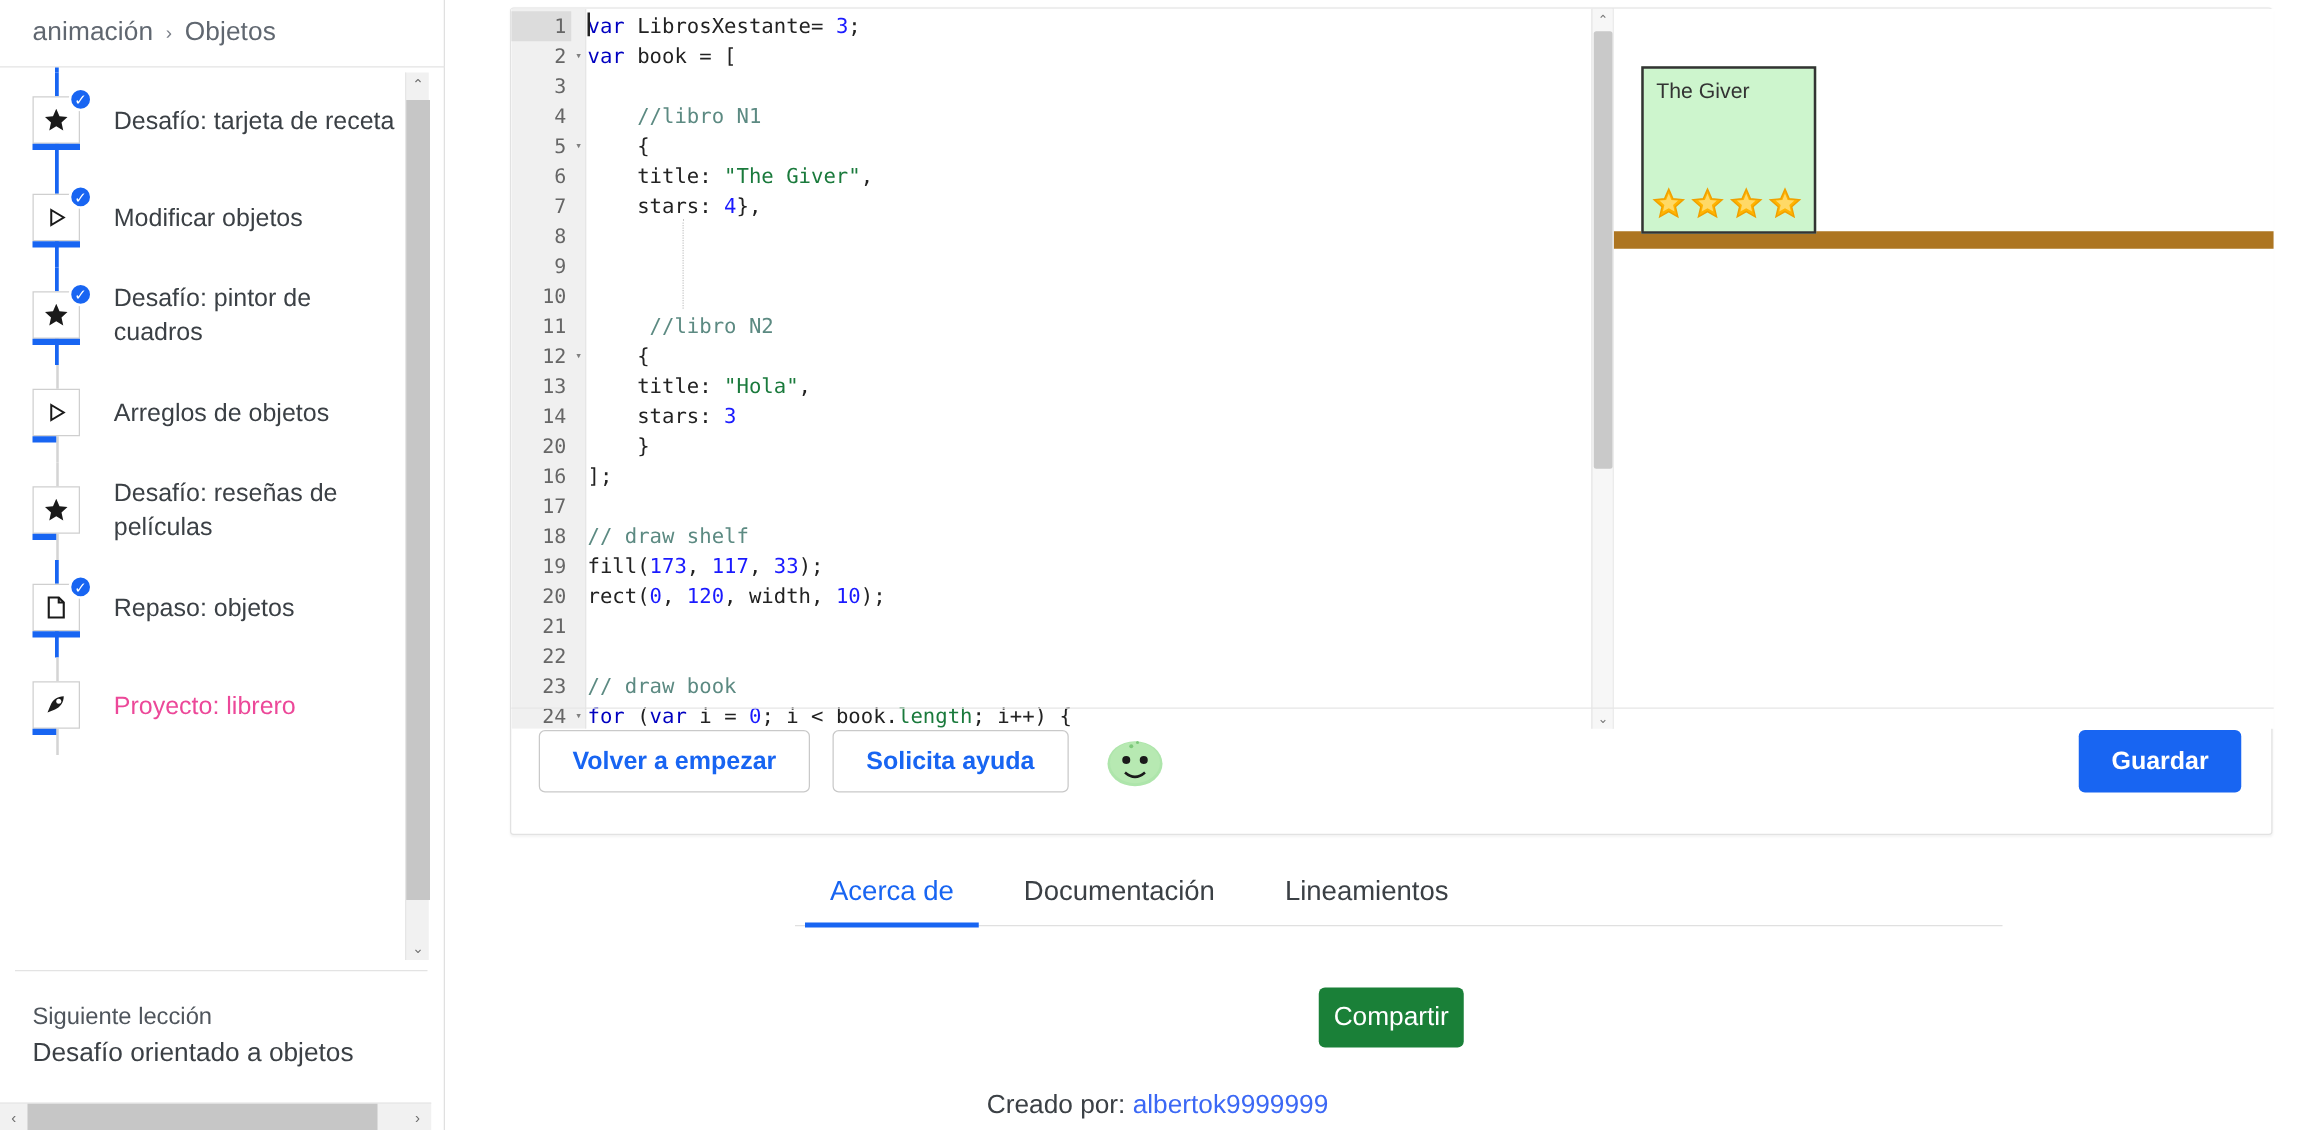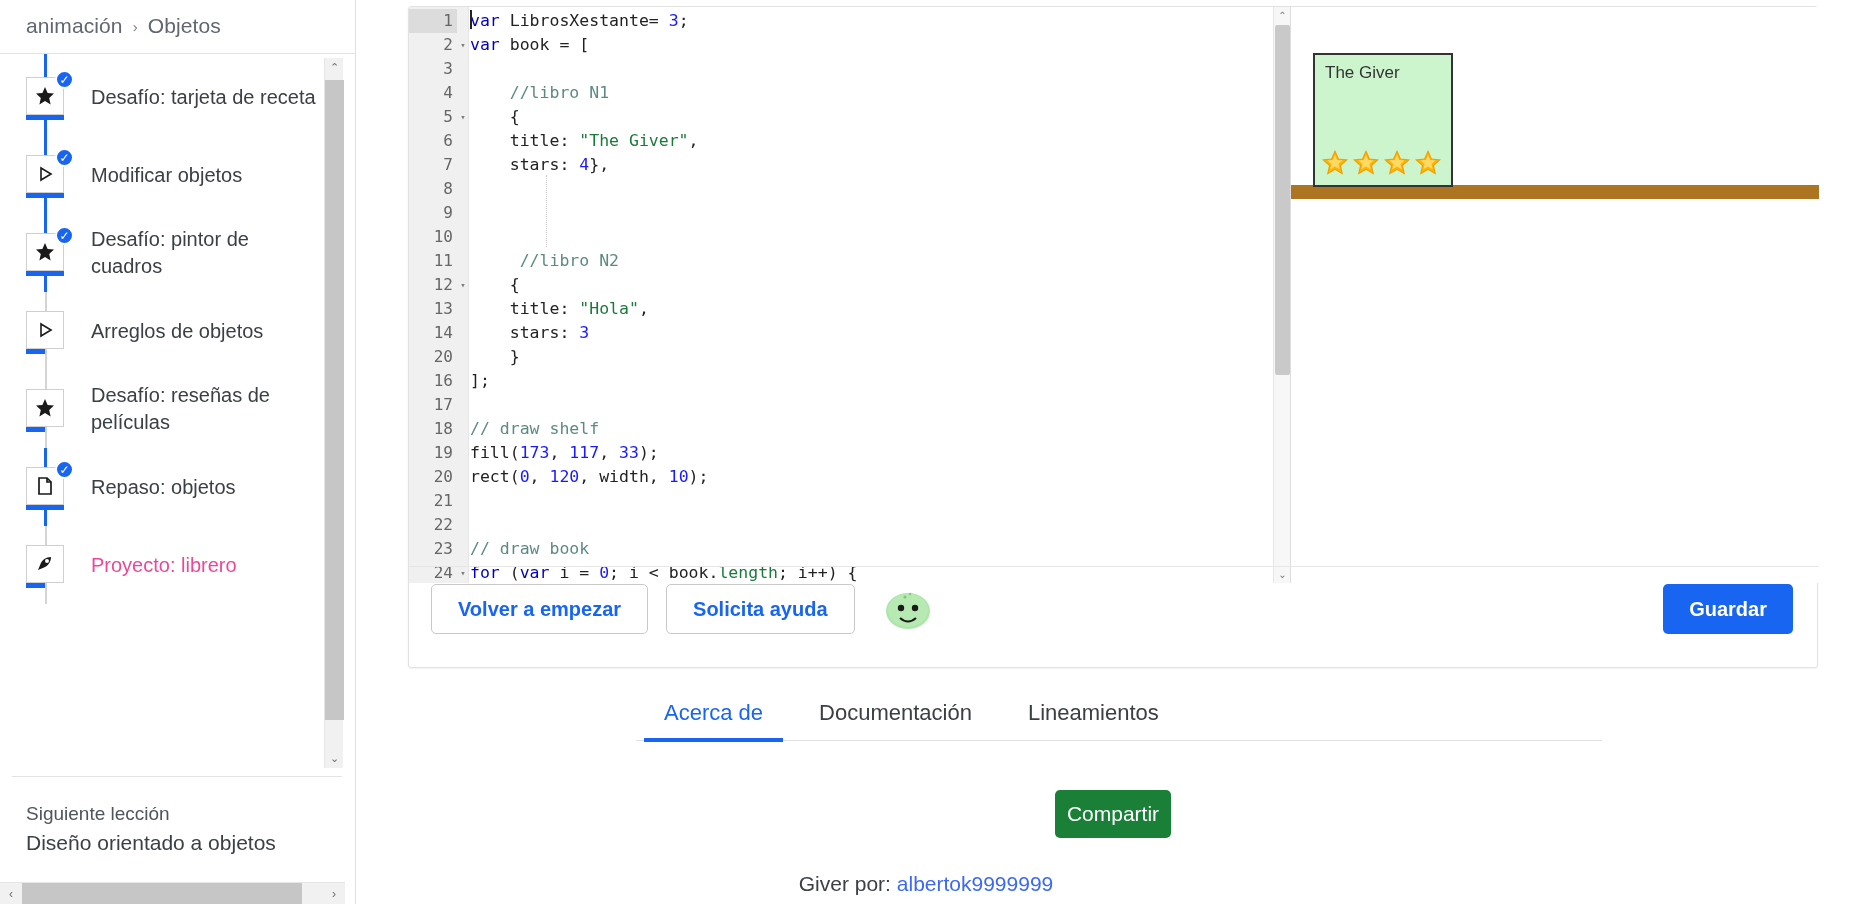--- a/index.html
+++ b/index.html
@@ -404,21 +404,21 @@
           </div>
           <div class="nav-label">Proyecto: librero</div>
         </div>
 
       </div>
     </div>
 
     <div id="next-lesson-sep"></div>
     <div id="next-lesson">
       <div class="nl-small">Siguiente lección</div>
-      <div class="nl-title">Diseño orientado a objetos</div>
+      <div class="nl-title">Desafío orientado a objetos</div>
     </div>
 
     <div id="sb-vscroll">
       <div class="arrow up">⌃</div>
       <div class="thumb"></div>
       <div class="arrow down">⌄</div>
     </div>
 
     <div id="sb-hscroll">
       <div class="arrow left">‹</div>
@@ -617,16 +617,16 @@
     <div id="tabs">
       <div class="tab active">Acerca de</div>
       <div class="tab">Documentación</div>
       <div class="tab">Lineamientos</div>
     </div>
   </div>
 
   <button id="share-btn">Compartir</button>
 
   <div id="created-by">
-    <span>Giver por: </span><span class="author">albertok9999999</span>
+    <span>Creado por: </span><span class="author">albertok9999999</span>
   </div>
 
 </div>
 
 </body></html>

